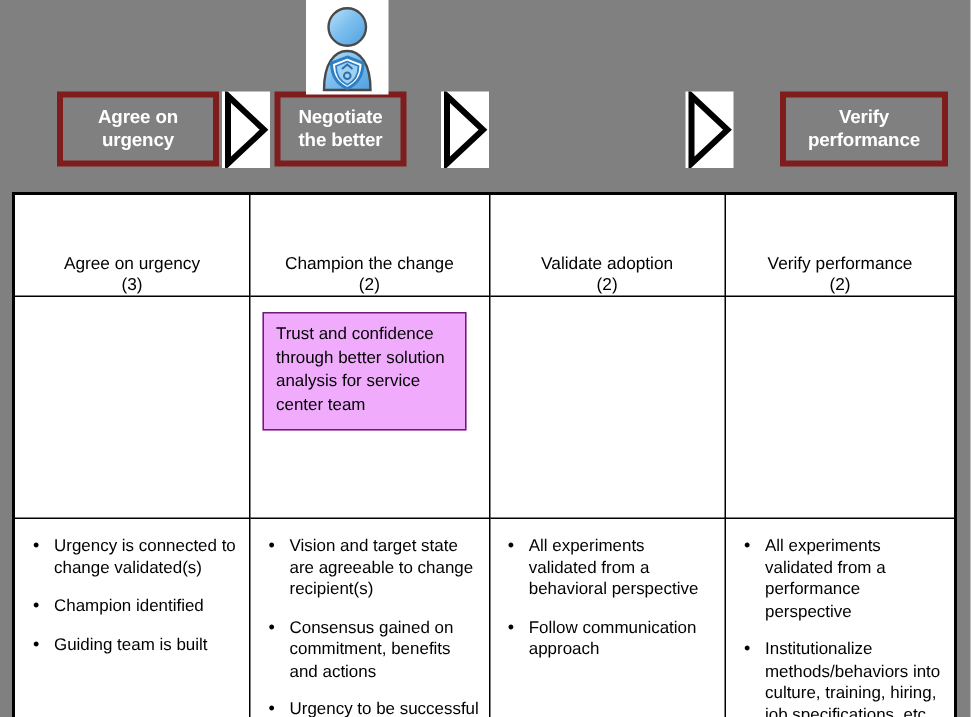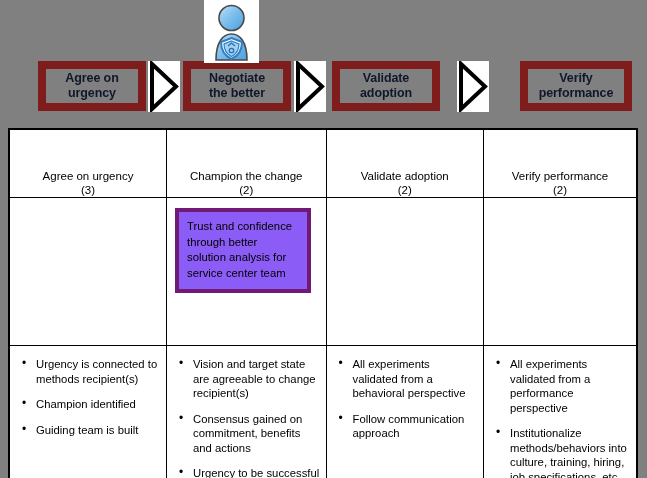--- a/index.html
+++ b/index.html
@@ -22,36 +22,36 @@
     top: 0;
     width: 647px;
     height: 128px;
   }
 
   .process-box {
     position: absolute;
     top: 61px;
     height: 50px;
     background: #808080;
-    border: 8px solid #7f1d1d;
+    border: 4px solid #7f1d1d;
     box-sizing: border-box;
     display: flex;
     align-items: center;
     justify-content: center;
     text-align: center;
-    color: #0f172a;
+    color: #ffffff;
     font-weight: bold;
     font-size: 12.5px;
     line-height: 15px;
     letter-spacing: -0.1px;
   }
   .process-box .pb-label { display: block; padding: 0 4px; }
 
   .box-1 { left: 38px;  width: 108px; }
-  .box-2 { left: 183px; width: 108px; }
+  .box-2 { left: 183px; width: 88px; }
   .box-3 { left: 332px; width: 108px; }
   .box-4 { left: 520px; width: 112px; }
 
   .arrow-wrap {
     position: absolute;
     top: 61px;
     width: 32px;
     height: 51px;
     background: #ffffff;
   }
@@ -107,26 +107,26 @@
   .hdr-cell .hdr-count { display: block; }
 
   .mid-cell { height: 147px; }
   .bot-cell { height: 157px; }
 
   
   .callout {
     margin: 10px 0 0 8px;
     width: 136px;
     box-sizing: border-box;
-    border: 4px solid #701a75;
+    border: 1px solid #701a75;
     padding: 7px 8px 8px 8px;
     font-size: 11.3px;
     line-height: 15.5px;
     color: #000;
-    background: #8b5cf6;
+    background: #f0abfc;
   }
 
   
   ul.bullets {
     list-style: none;
     margin: 0;
     padding: 11px 6px 0 10px;
     font-size: 11.3px;
     line-height: 14.5px;
     color: #000;
@@ -169,26 +169,20 @@
       <span>the better</span>
     </span>
   </div>
 
   <div class="arrow-wrap arrow-2">
     <svg width="32" height="51" viewBox="0 0 32 51">
       <polygon points="4,3 28,25.5 4,48" fill="#ffffff" stroke="#000000" stroke-width="4" stroke-linejoin="miter"></polygon>
     </svg>
   </div>
 
-  <div class="process-box box-3">
-    <span class="pb-label">
-      <span>Validate</span><br>
-      <span>adoption</span>
-    </span>
-  </div>
 
   <div class="arrow-wrap arrow-3">
     <svg width="32" height="51" viewBox="0 0 32 51">
       <polygon points="4,3 28,25.5 4,48" fill="#ffffff" stroke="#000000" stroke-width="4" stroke-linejoin="miter"></polygon>
     </svg>
   </div>
 
   <div class="process-box box-4">
     <span class="pb-label">
       <span>Verify</span><br>
@@ -251,21 +245,21 @@
       <td class="mid-cell">
         <div class="callout">Trust and confidence through better solution analysis for service center team</div>
       </td>
       <td class="mid-cell"></td>
       <td class="mid-cell"></td>
     </tr>
 
     <tr>
       <td class="bot-cell">
         <ul class="bullets">
-          <li>Urgency is connected to methods recipient(s)</li>
+          <li>Urgency is connected to change validated(s)</li>
           <li>Champion identified</li>
           <li>Guiding team is built</li>
         </ul>
       </td>
       <td class="bot-cell">
         <ul class="bullets">
           <li>Vision and target state are agreeable to change recipient(s)</li>
           <li>Consensus gained on commitment, benefits and actions</li>
           <li>Urgency to be successful</li>
         </ul>

